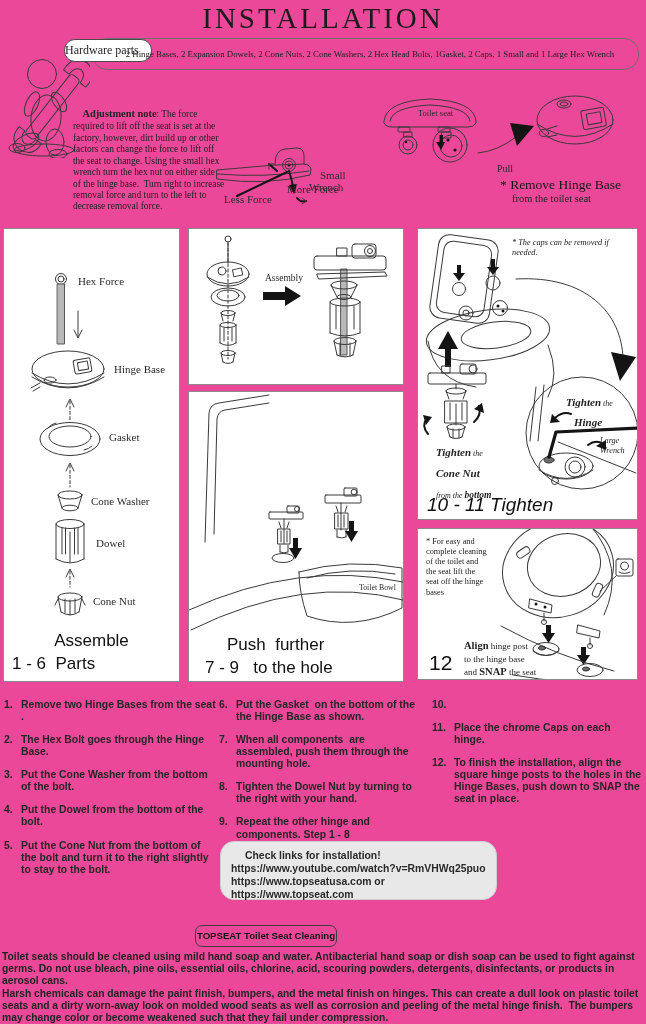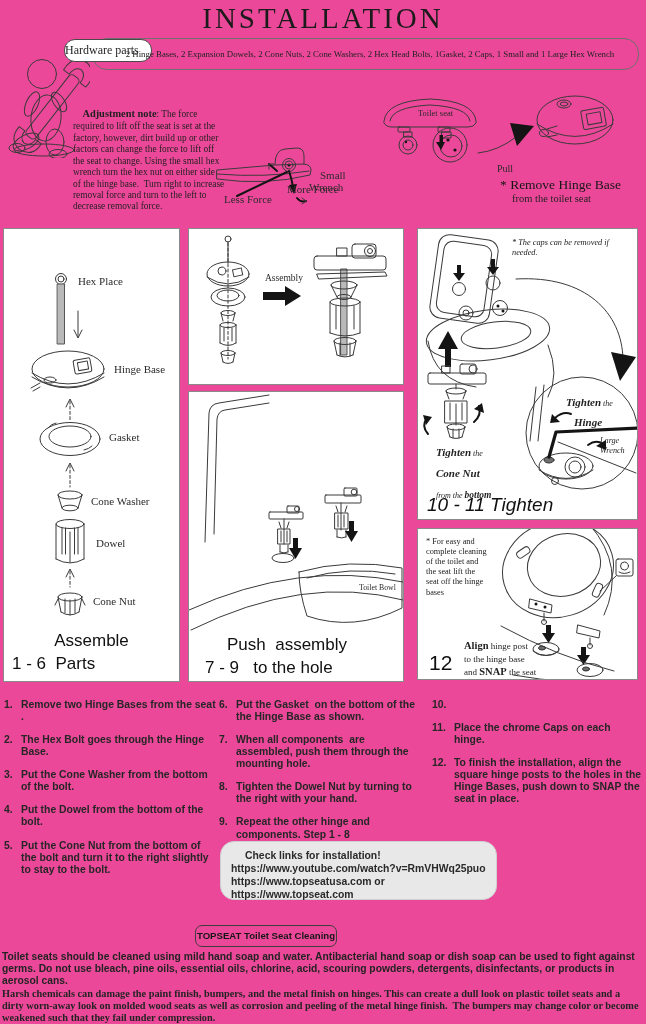--- a/index.html
+++ b/index.html
@@ -141,21 +141,21 @@
         <ellipse cx="66" cy="279" rx="8" ry="2.8"></ellipse>
       <ellipse cx="66" cy="295" rx="14" ry="4.5"></ellipse>
       <path d="M52,295 L52,330 M80,295 L80,330 M52,330 Q66,338 80,330"></path>
       <path d="M58,299 L58,325 M61.5,299 L61.5,325 M70.5,299 L70.5,325 M74,299 L74,325 M66,303 L66,333"></path>
       <line class="dash" x1="66" y1="342" x2="66" y2="358"></line>
         <path d="M62,348 L66,340 L70,348"></path>
       <ellipse cx="66" cy="368" rx="12" ry="4"></ellipse>
       <path d="M54,368 L57,383 M78,368 L75,383 M57,383 Q66,389 75,383"></path>
       <path d="M61,370 L61,384 M66,371 L66,386 M71,370 L71,384 M54,370 l-3,6 M78,370 l3,6"></path>
     </svg>
-    <span class="lbl" style="left:74px;top:46px;">Hex Place</span>
+    <span class="lbl" style="left:74px;top:46px;">Hex Force</span>
     <span class="lbl" style="left:110px;top:134px;">Hinge Base</span>
     <span class="lbl" style="left:105px;top:202px;">Gasket</span>
     <span class="lbl" style="left:87px;top:266px;">Cone Washer</span>
     <span class="lbl" style="left:92px;top:308px;">Dowel</span>
     <span class="lbl" style="left:89px;top:366px;">Cone Nut</span>
     <span class="cap" style="left:0;top:403px;width:100%;text-align:center;">Assemble</span>
     <span class="cap" style="left:8px;top:426px;">1 - 6  Parts</span>
   </div>
 
   <div class="panel" style="left:188px;top:228px;width:216px;height:157px;">
@@ -223,21 +223,21 @@
         <path d="M152,111 L152,138"></path>
           <path d="M147,114 L149,120 M158,114 L156,120"></path>
         <rect x="146" y="121" width="13" height="16"></rect>
           <path d="M149,123 L149,135 M155,123 L155,135"></path>
         <path d="M148,138 L148,145 M157,138 L157,145 M148,145 Q152.5,147 157,145"></path>
       </g>
       <rect x="160" y="129" width="5" height="11" class="fil"></rect>
         <polygon class="fil" points="156,139 169,139 162.5,150"></polygon>
     </svg>
     <span class="lbl" style="left:170px;top:192px;font-size:7.8px;">Toilet Bowl</span>
-    <span class="cap" style="left:38px;top:244px;">Push  assembly</span>
+    <span class="cap" style="left:38px;top:244px;">Push  further</span>
     <span class="cap" style="left:16px;top:267px;">7 - 9   to the hole</span>
   </div>
 
   <div class="panel" style="left:417px;top:228px;width:221px;height:292px;font-style:italic;">
     <svg class="d" width="219" height="290" viewBox="0 0 219 290" style="position:absolute;left:0;top:0;">
       <rect x="16" y="8" width="60" height="84" rx="11" transform="rotate(8 46 50)"></rect>
       <rect x="22" y="14" width="48" height="72" rx="9" transform="rotate(8 46 50)"></rect>
       <ellipse cx="70" cy="106" rx="62" ry="25" transform="rotate(-7 70 106)"></ellipse>
       <ellipse cx="78" cy="106" rx="35" ry="13" transform="rotate(-7 78 106)"></ellipse>
       <path d="M10,112 Q16,152 58,158 M130,116 Q142,146 130,168"></path>
@@ -401,16 +401,16 @@
     <div style="padding-left:14px;">Check links for installation!</div>
     <div>https://www.youtube.com/watch?v=RmVHWq25puo</div>
     <div>https://www.topseatusa.com or</div>
     <div>https://www.topseat.com</div>
   </div>
 
   <div class="abs" style="left:187px;top:925px;width:140px;height:20px;border:1.5px solid #3d3d3d;border-radius:7px;
               text-align:center;line-height:20px;font-size:9.6px;font-weight:bold;color:#161616;margin-left:8px;">TOPSEAT Toilet Seat Cleaning</div>
   <div class="abs" style="left:2px;top:951px;width:642px;font-size:10.3px;font-weight:bold;color:#232323;line-height:12.2px;">
     <div style="white-space:pre-wrap;">Toilet seats should be cleaned using mild hand soap and water. Antibacterial hand soap or dish soap can be used to fight against germs. Do not use bleach, pine oils, essential oils, chlorine, acid, scouring powders, detergents, disinfectants, or products in aerosol cans.</div>
-    <div style="white-space:pre-wrap;font-family:Liberation Serif, serif;">Harsh chemicals can damage the paint finish, bumpers, and the metal finish on hinges. This can create a dull look on plastic toilet seats and a dirty worn-away look on molded wood seats as well as corrosion and peeling of the metal hinge finish.  The bumpers may change color or become weakened such that they fail under compression.</div>
+    <div style="white-space:pre-wrap;">Harsh chemicals can damage the paint finish, bumpers, and the metal finish on hinges. This can create a dull look on plastic toilet seats and a dirty worn-away look on molded wood seats as well as corrosion and peeling of the metal hinge finish.  The bumpers may change color or become weakened such that they fail under compression.</div>
   </div>
 
 </div>
 
 </body></html>

